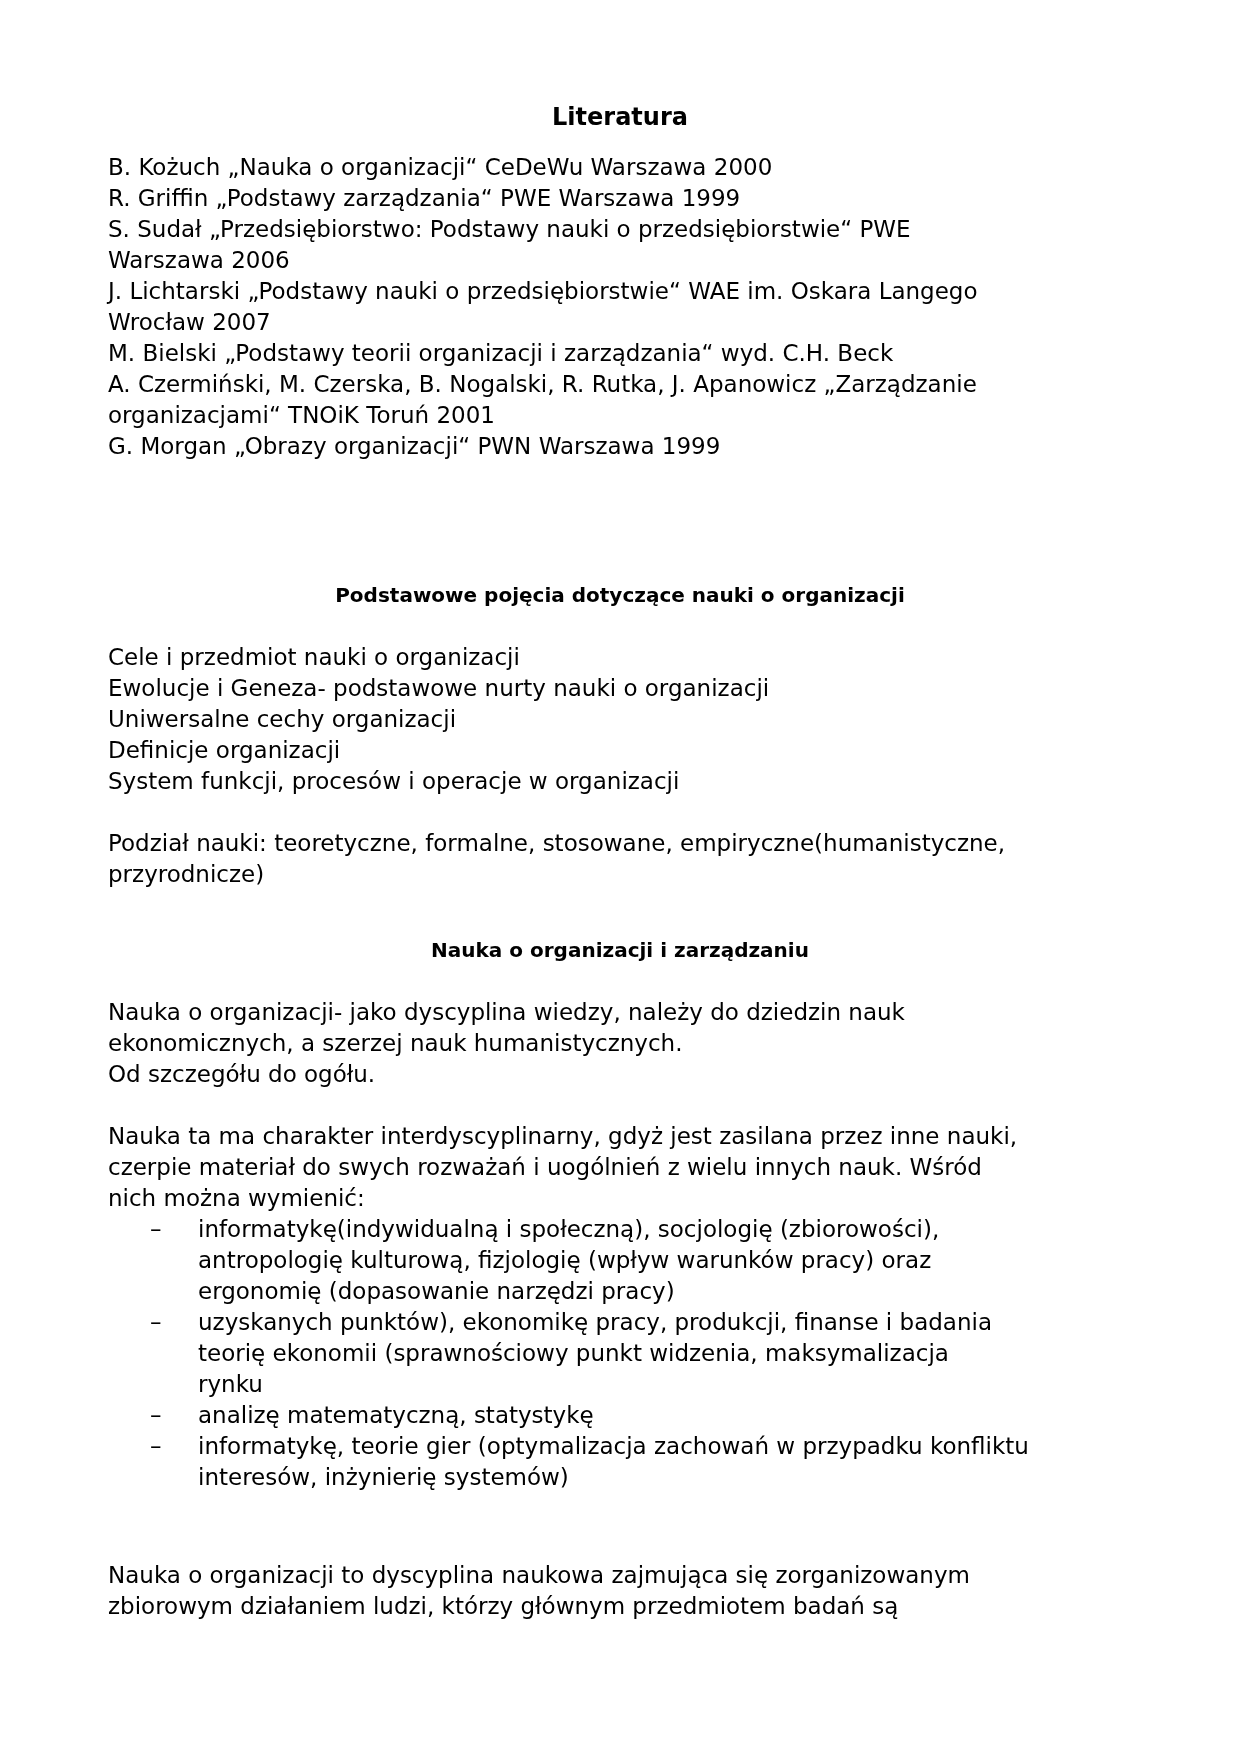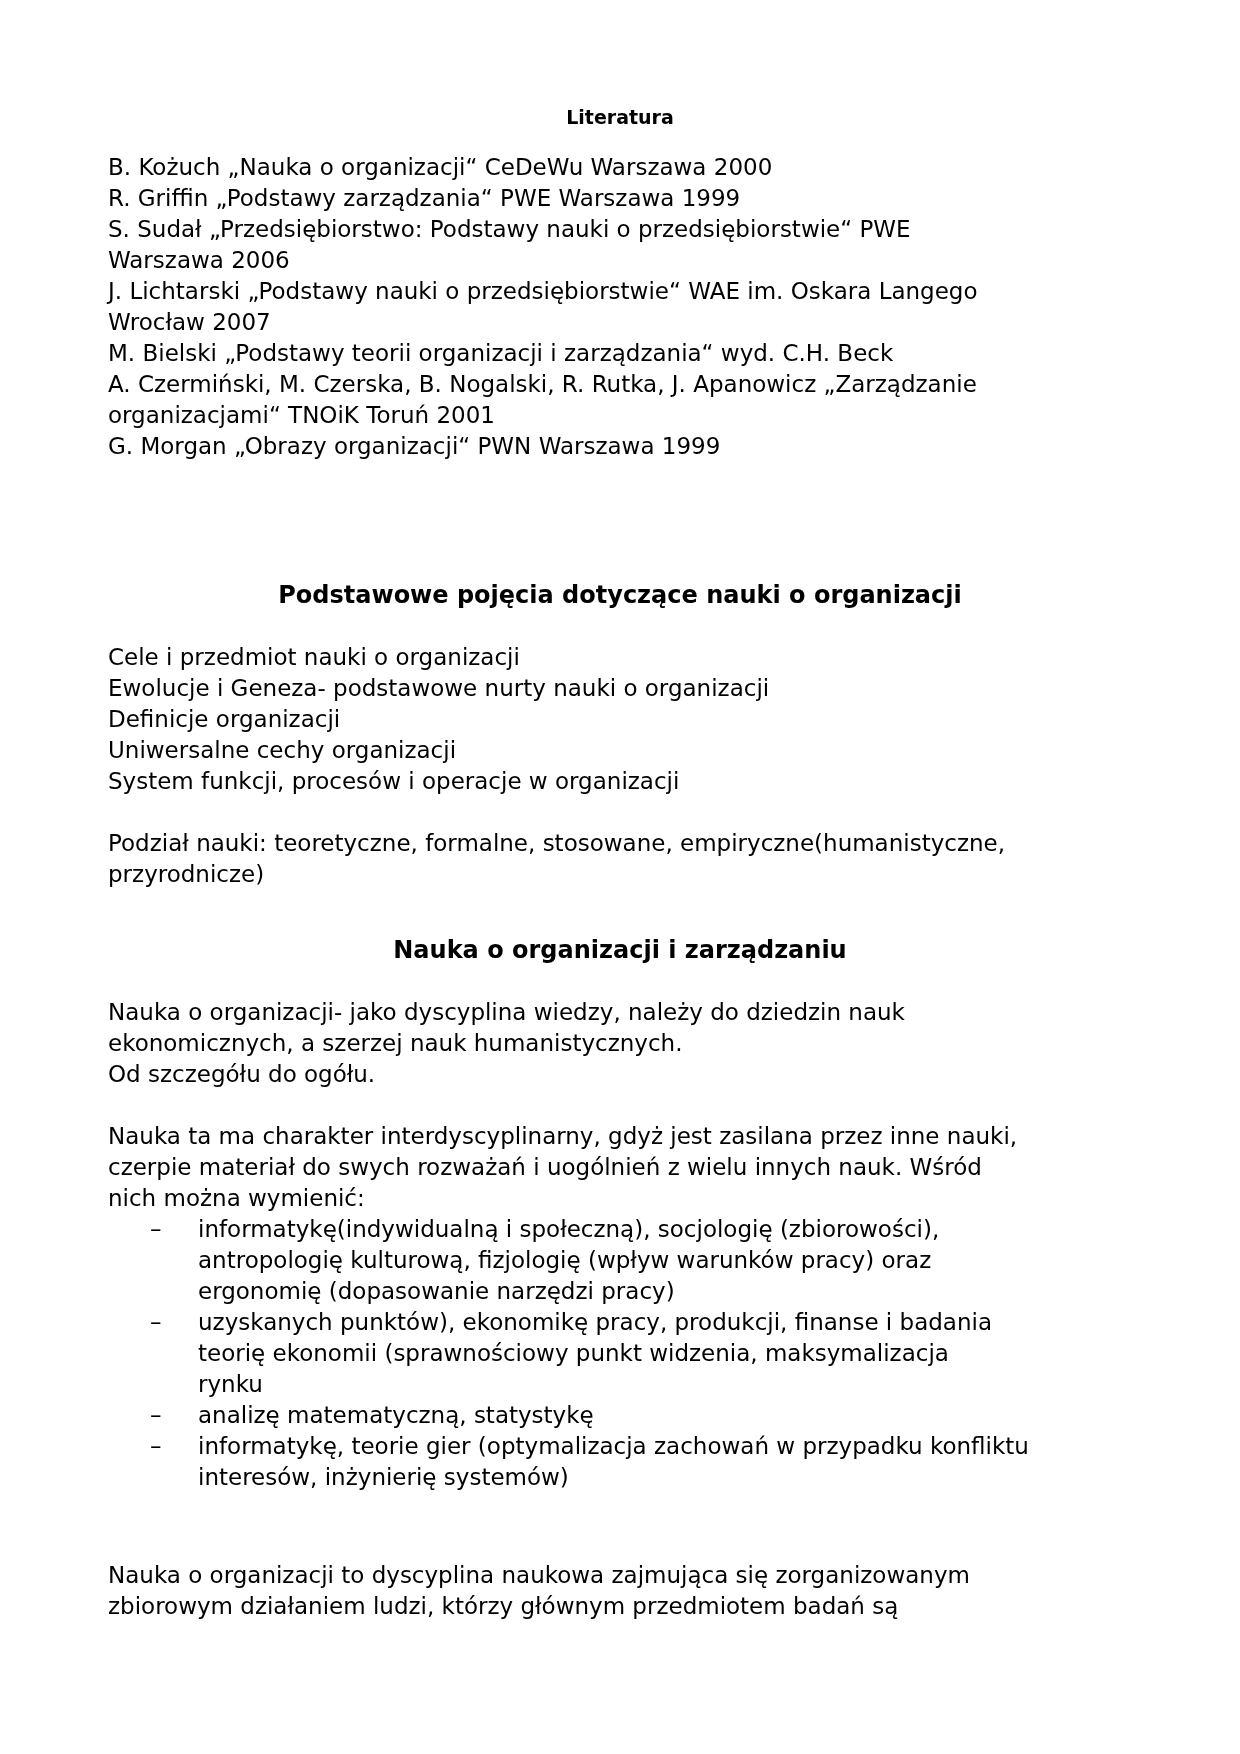--- a/index.html
+++ b/index.html
@@ -13,26 +13,26 @@
     color: #000000;
     font-family: "DejaVu Sans", "Liberation Sans", sans-serif;
     font-size: 23px;
     line-height: 31px;
     padding: 102px 108px 0 108px;
     overflow: hidden;
   }
   .doc-title {
     text-align: center;
     font-weight: bold;
-    font-size: 19px;
+    font-size: 24px;
   }
   .section-heading {
     text-align: center;
     font-weight: bold;
-    font-size: 24px;
+    font-size: 20px;
   }
   .bib-block    { margin-top: 19px; }
   .heading-2    { margin-top: 118px; }
   .topics-block { margin-top: 31px; }
   .podzial-block{ margin-top: 31px; }
   .heading-3    { margin-top: 45px; text-align: center; }
   .para-1       { margin-top: 31px; }
   .para-2       { margin-top: 31px; }
   .bullet-list  { list-style: none; }
   .bullet-list li {
@@ -64,22 +64,22 @@
       <div>A. Czermiński, M. Czerska, B. Nogalski, R. Rutka, J. Apanowicz „Zarządzanie</div>
       <div>organizacjami“  TNOiK Toruń 2001</div>
       <div>G. Morgan „Obrazy organizacji“ PWN Warszawa 1999</div>
     </div>
 
   <div class="section-heading heading-2">Podstawowe pojęcia dotyczące nauki o organizacji</div>
 
   <div class="topics-block">
       <div>Cele i przedmiot nauki o organizacji</div>
       <div>Ewolucje i Geneza- podstawowe nurty nauki o organizacji</div>
+      <div>Uniwersalne cechy organizacji</div>
       <div>Definicje organizacji</div>
-      <div>Uniwersalne cechy organizacji</div>
       <div>System funkcji, procesów i operacje w organizacji</div>
     </div>
 
   <div class="podzial-block">
       <div>Podział nauki: teoretyczne, formalne, stosowane, empiryczne(humanistyczne,</div>
       <div>przyrodnicze)</div>
     </div>
 
   <div class="section-heading heading-3">Nauka o organizacji i zarządzaniu</div>
 

